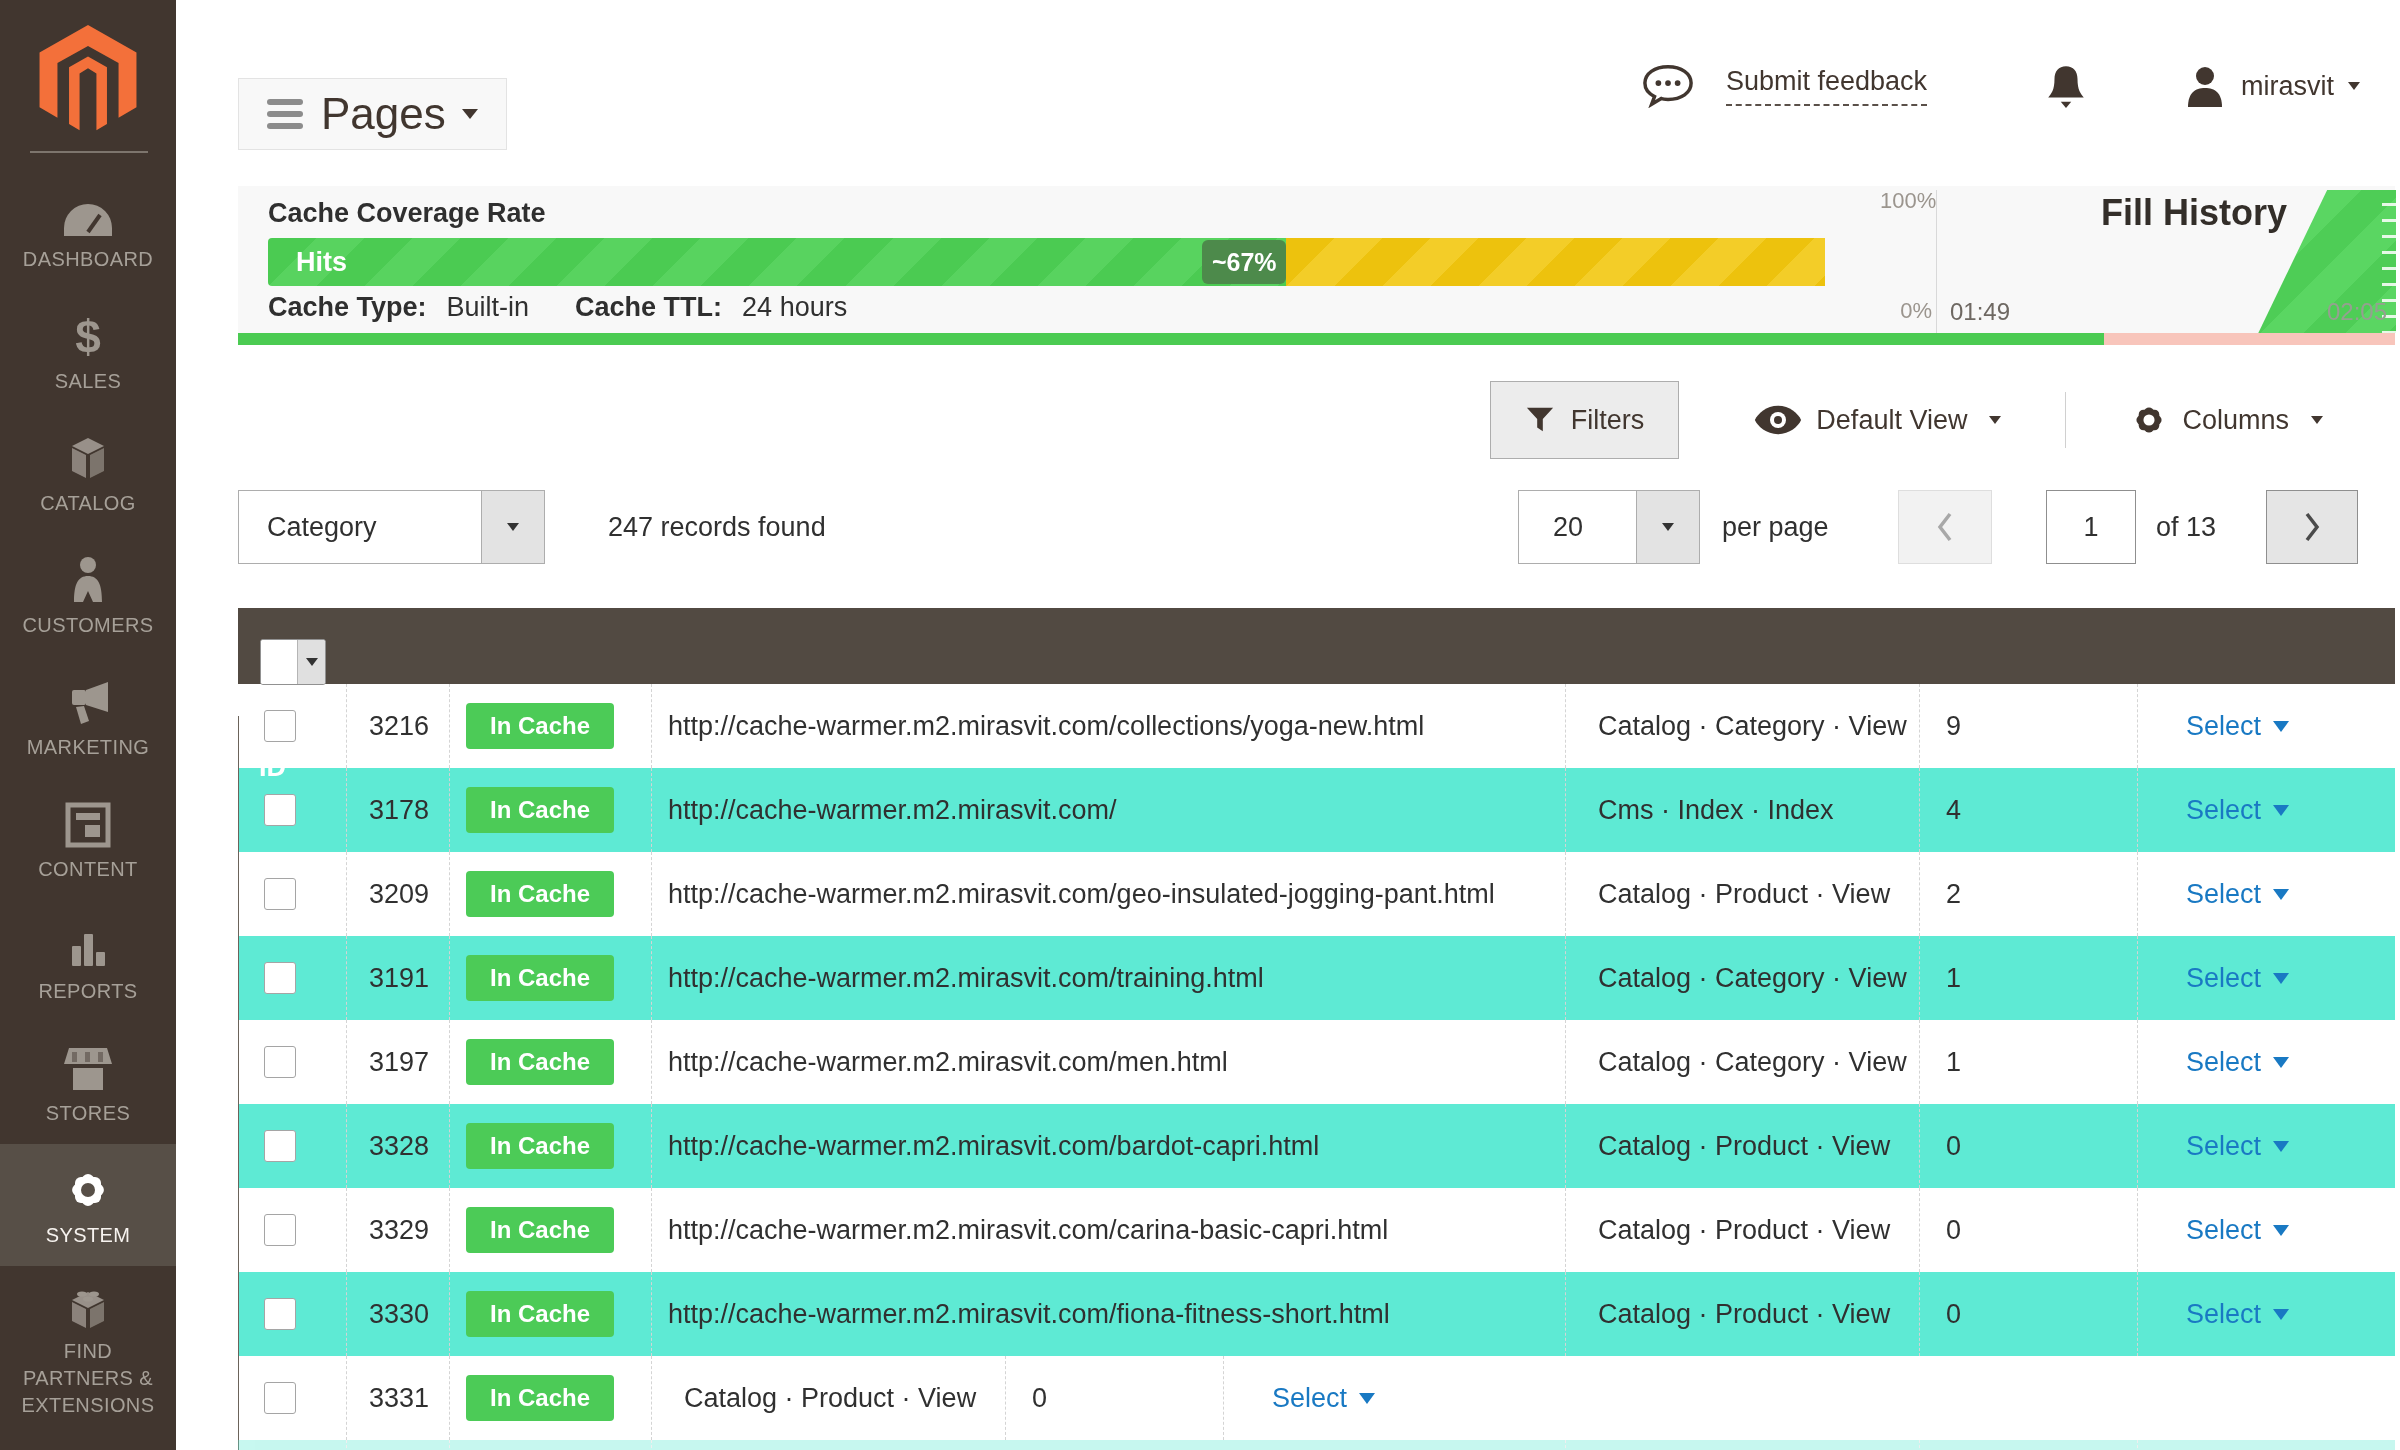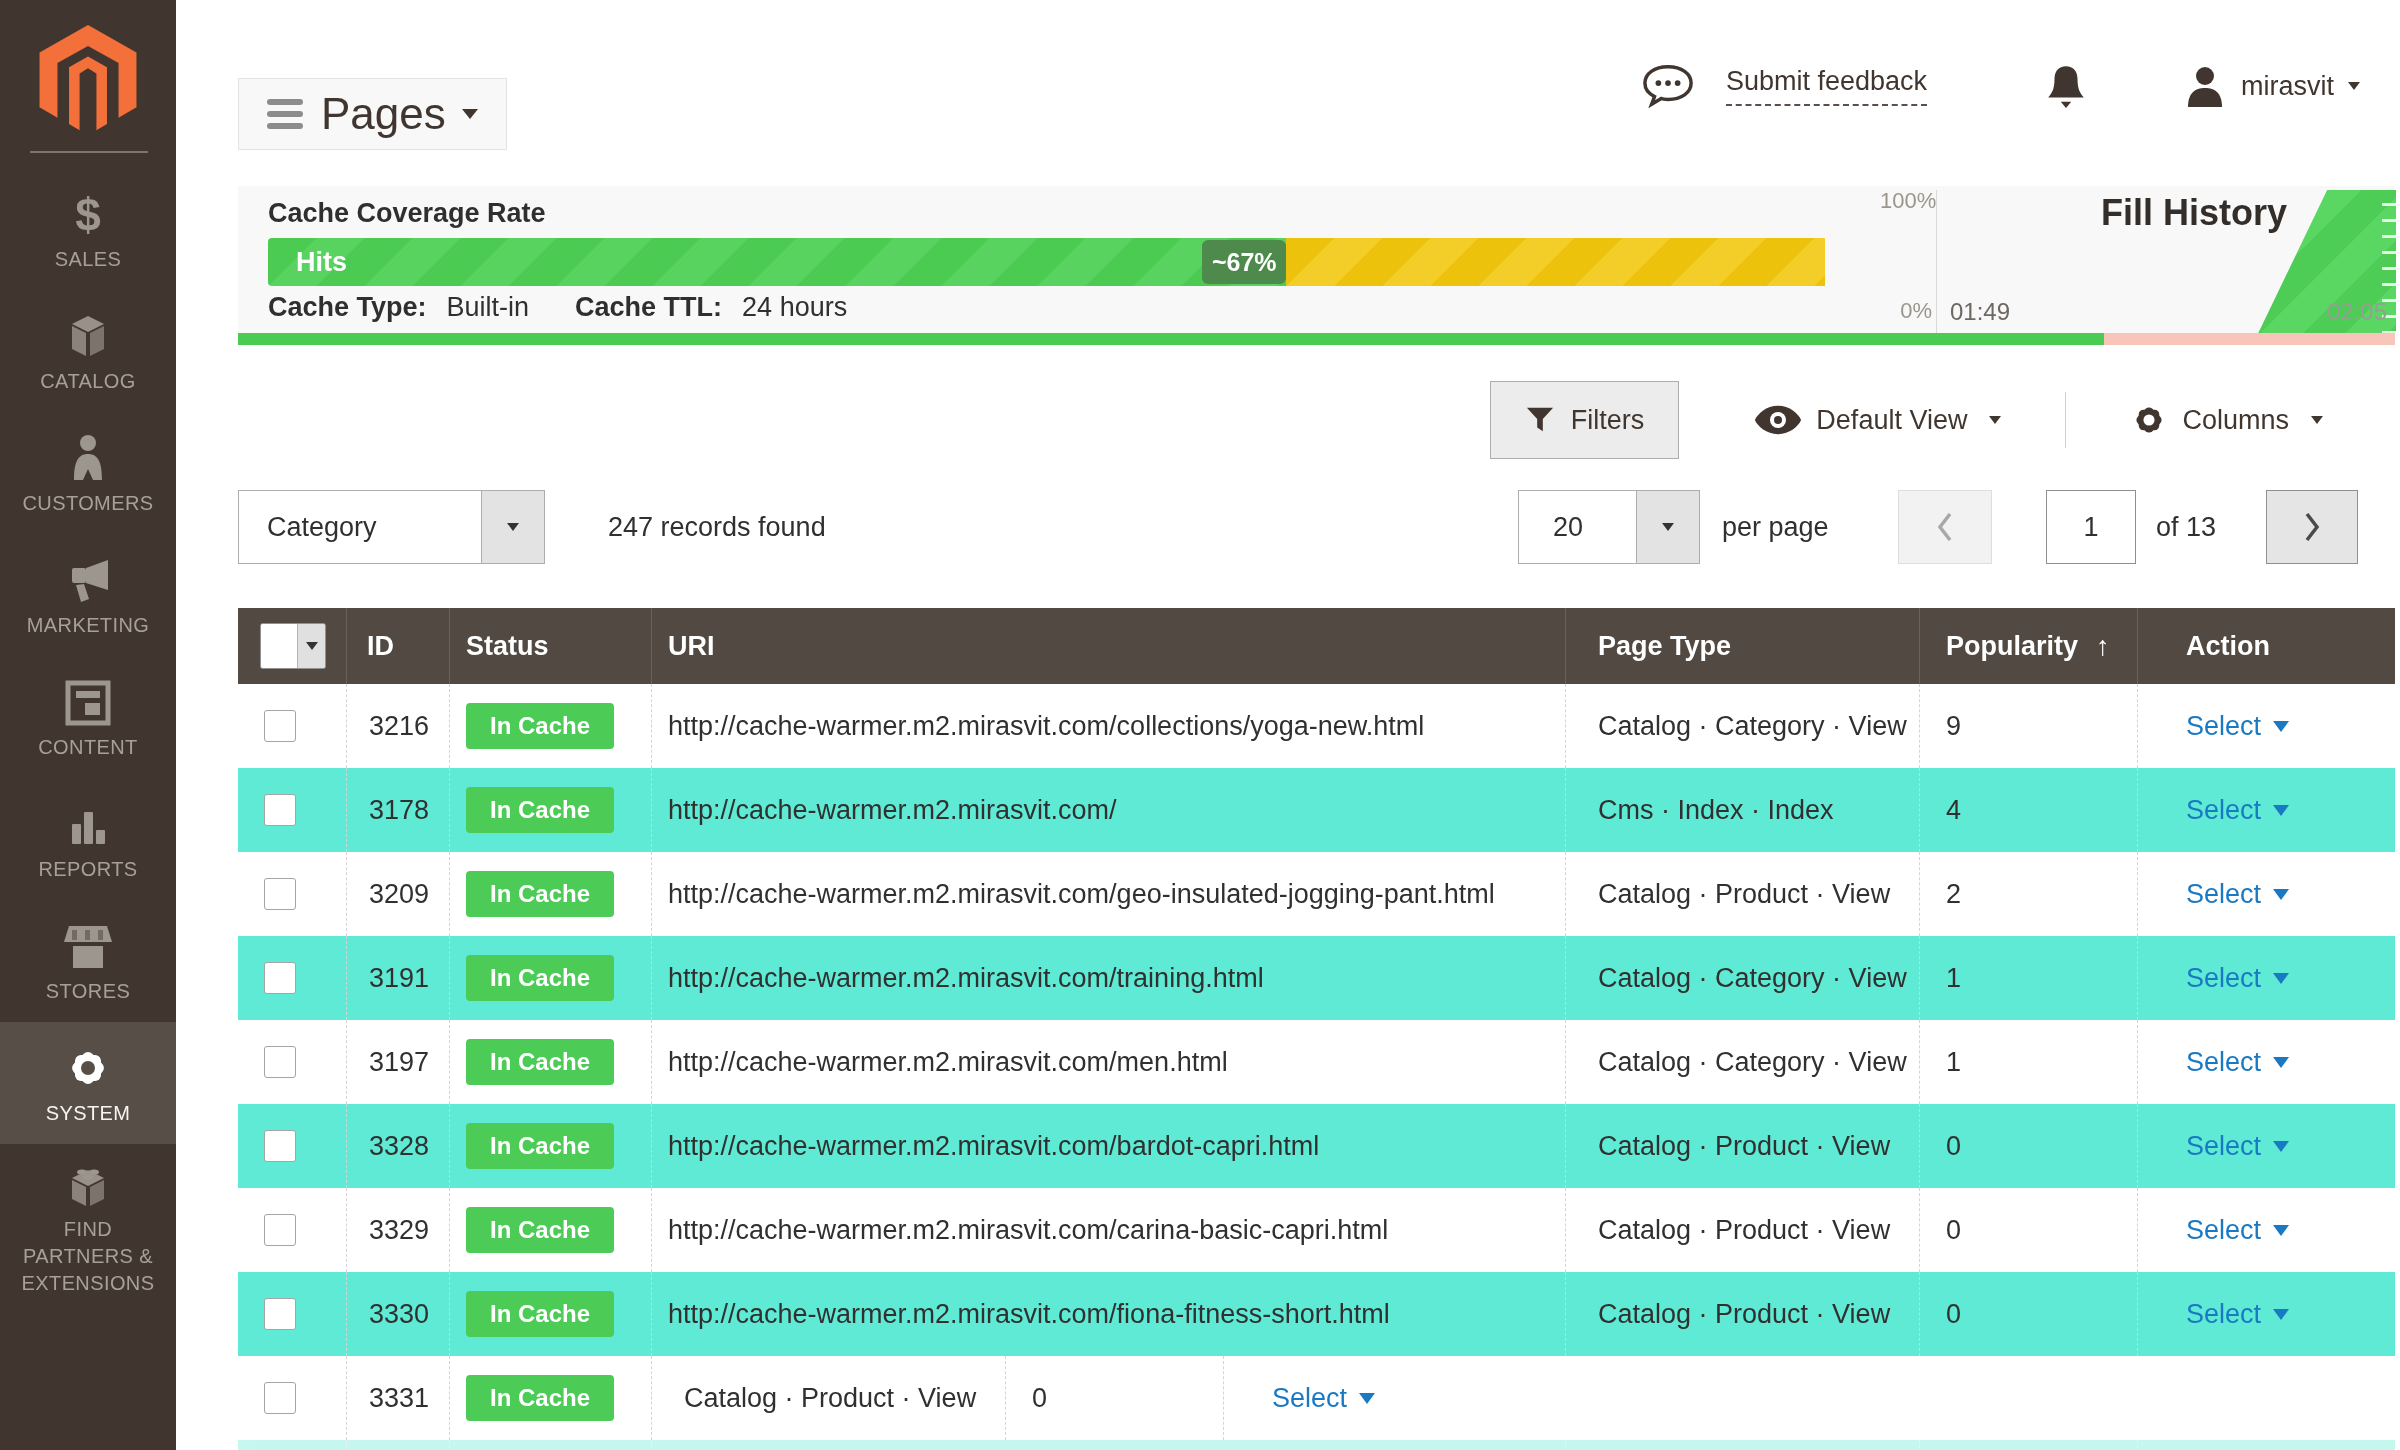--- a/index.html
+++ b/index.html
@@ -87,21 +87,21 @@
   .pp-value{position:absolute;left:34px;top:0;line-height:72px;font-size:27px;}
   .pp-label{position:absolute;left:1484px;top:0;line-height:74px;font-size:27px;color:#303030;}
   .page-btn{position:absolute;top:0;height:74px;box-sizing:border-box;display:flex;align-items:center;justify-content:center;cursor:pointer;}
   .prev-btn{left:1660px;width:94px;background:#f2f2f2;border:1px solid #dedede;}
   .next-btn{left:2028px;width:92px;background:#e5e5e5;border:1px solid #8f8f8f;}
   .page-input{position:absolute;left:1808px;top:0;width:90px;height:74px;border:1px solid #8f8f8f;box-sizing:border-box;
     text-align:center;font-size:27px;font-family:"Liberation Sans",sans-serif;color:#303030;background:#fff;}
   .of-label{position:absolute;left:1918px;top:0;line-height:74px;font-size:27px;color:#303030;}
   
   .grid-table{position:absolute;left:62px;top:608px;width:2157px;}
-  .thead{display:flex;background:#524a42;height:76px;}
+  .thead{display:flex;background:#524a42;height:76px;flex-direction:column;}
   .th{display:flex;align-items:center;color:#fff;font-weight:bold;font-size:27px;box-sizing:border-box;}
   .th + .th{border-left:1px solid #6b635a;}
   .tr{display:flex;height:84px;background:#fff;}
   .tr.alt{background:#5eead4;}
   .tr.partial{opacity:.35;}
   .td{display:flex;align-items:center;font-size:27px;color:#303030;box-sizing:border-box;}
   .td + .td{border-left:1px dashed #d4d4d4;}
   .col-cb{flex:0 0 108px;}
   .col-id{flex:0 0 103px;justify-content:flex-end;padding-right:20px;}
   .col-status{flex:0 0 202px;padding-left:16px;}
@@ -126,20 +126,29 @@
 <body>
 
 <div class="sidebar">
   <div class="logo-block">
     <svg width="106" height="118" viewBox="0 0 100 112">
       <path fill="#f3703a" d="M50 0 L96 26 V78 L79 88 V36 L50 20 L21 36 V88 L4 78 V26 Z"></path>
       <path fill="#f3703a" d="M50 30 L68 40 V94 L58 100 V46 L50 41 L42 46 V100 L32 94 V40 Z"></path>
     </svg>
   </div>
 
+  <div class="nav-item">
+    <span class="nav-icon">
+      <svg width="52" height="36" viewBox="0 0 52 36" fill="currentColor">
+          <path d="M26 2 A24 24 0 0 0 2 26 L2 34 L50 34 L50 26 A24 24 0 0 0 26 2 Z"></path>
+          <line x1="26" y1="30" x2="38" y2="13" stroke="#41362f" stroke-width="4"></line>
+        </svg>
+    </span>
+    <span class="nav-label">DASHBOARD</span>
+  </div>
 
   <div class="nav-item">
     <span class="nav-icon">
         <span class="dollar">$</span>
       </span>
     <span class="nav-label">SALES</span>
   </div>
 
   <div class="nav-item">
     <span class="nav-icon">

